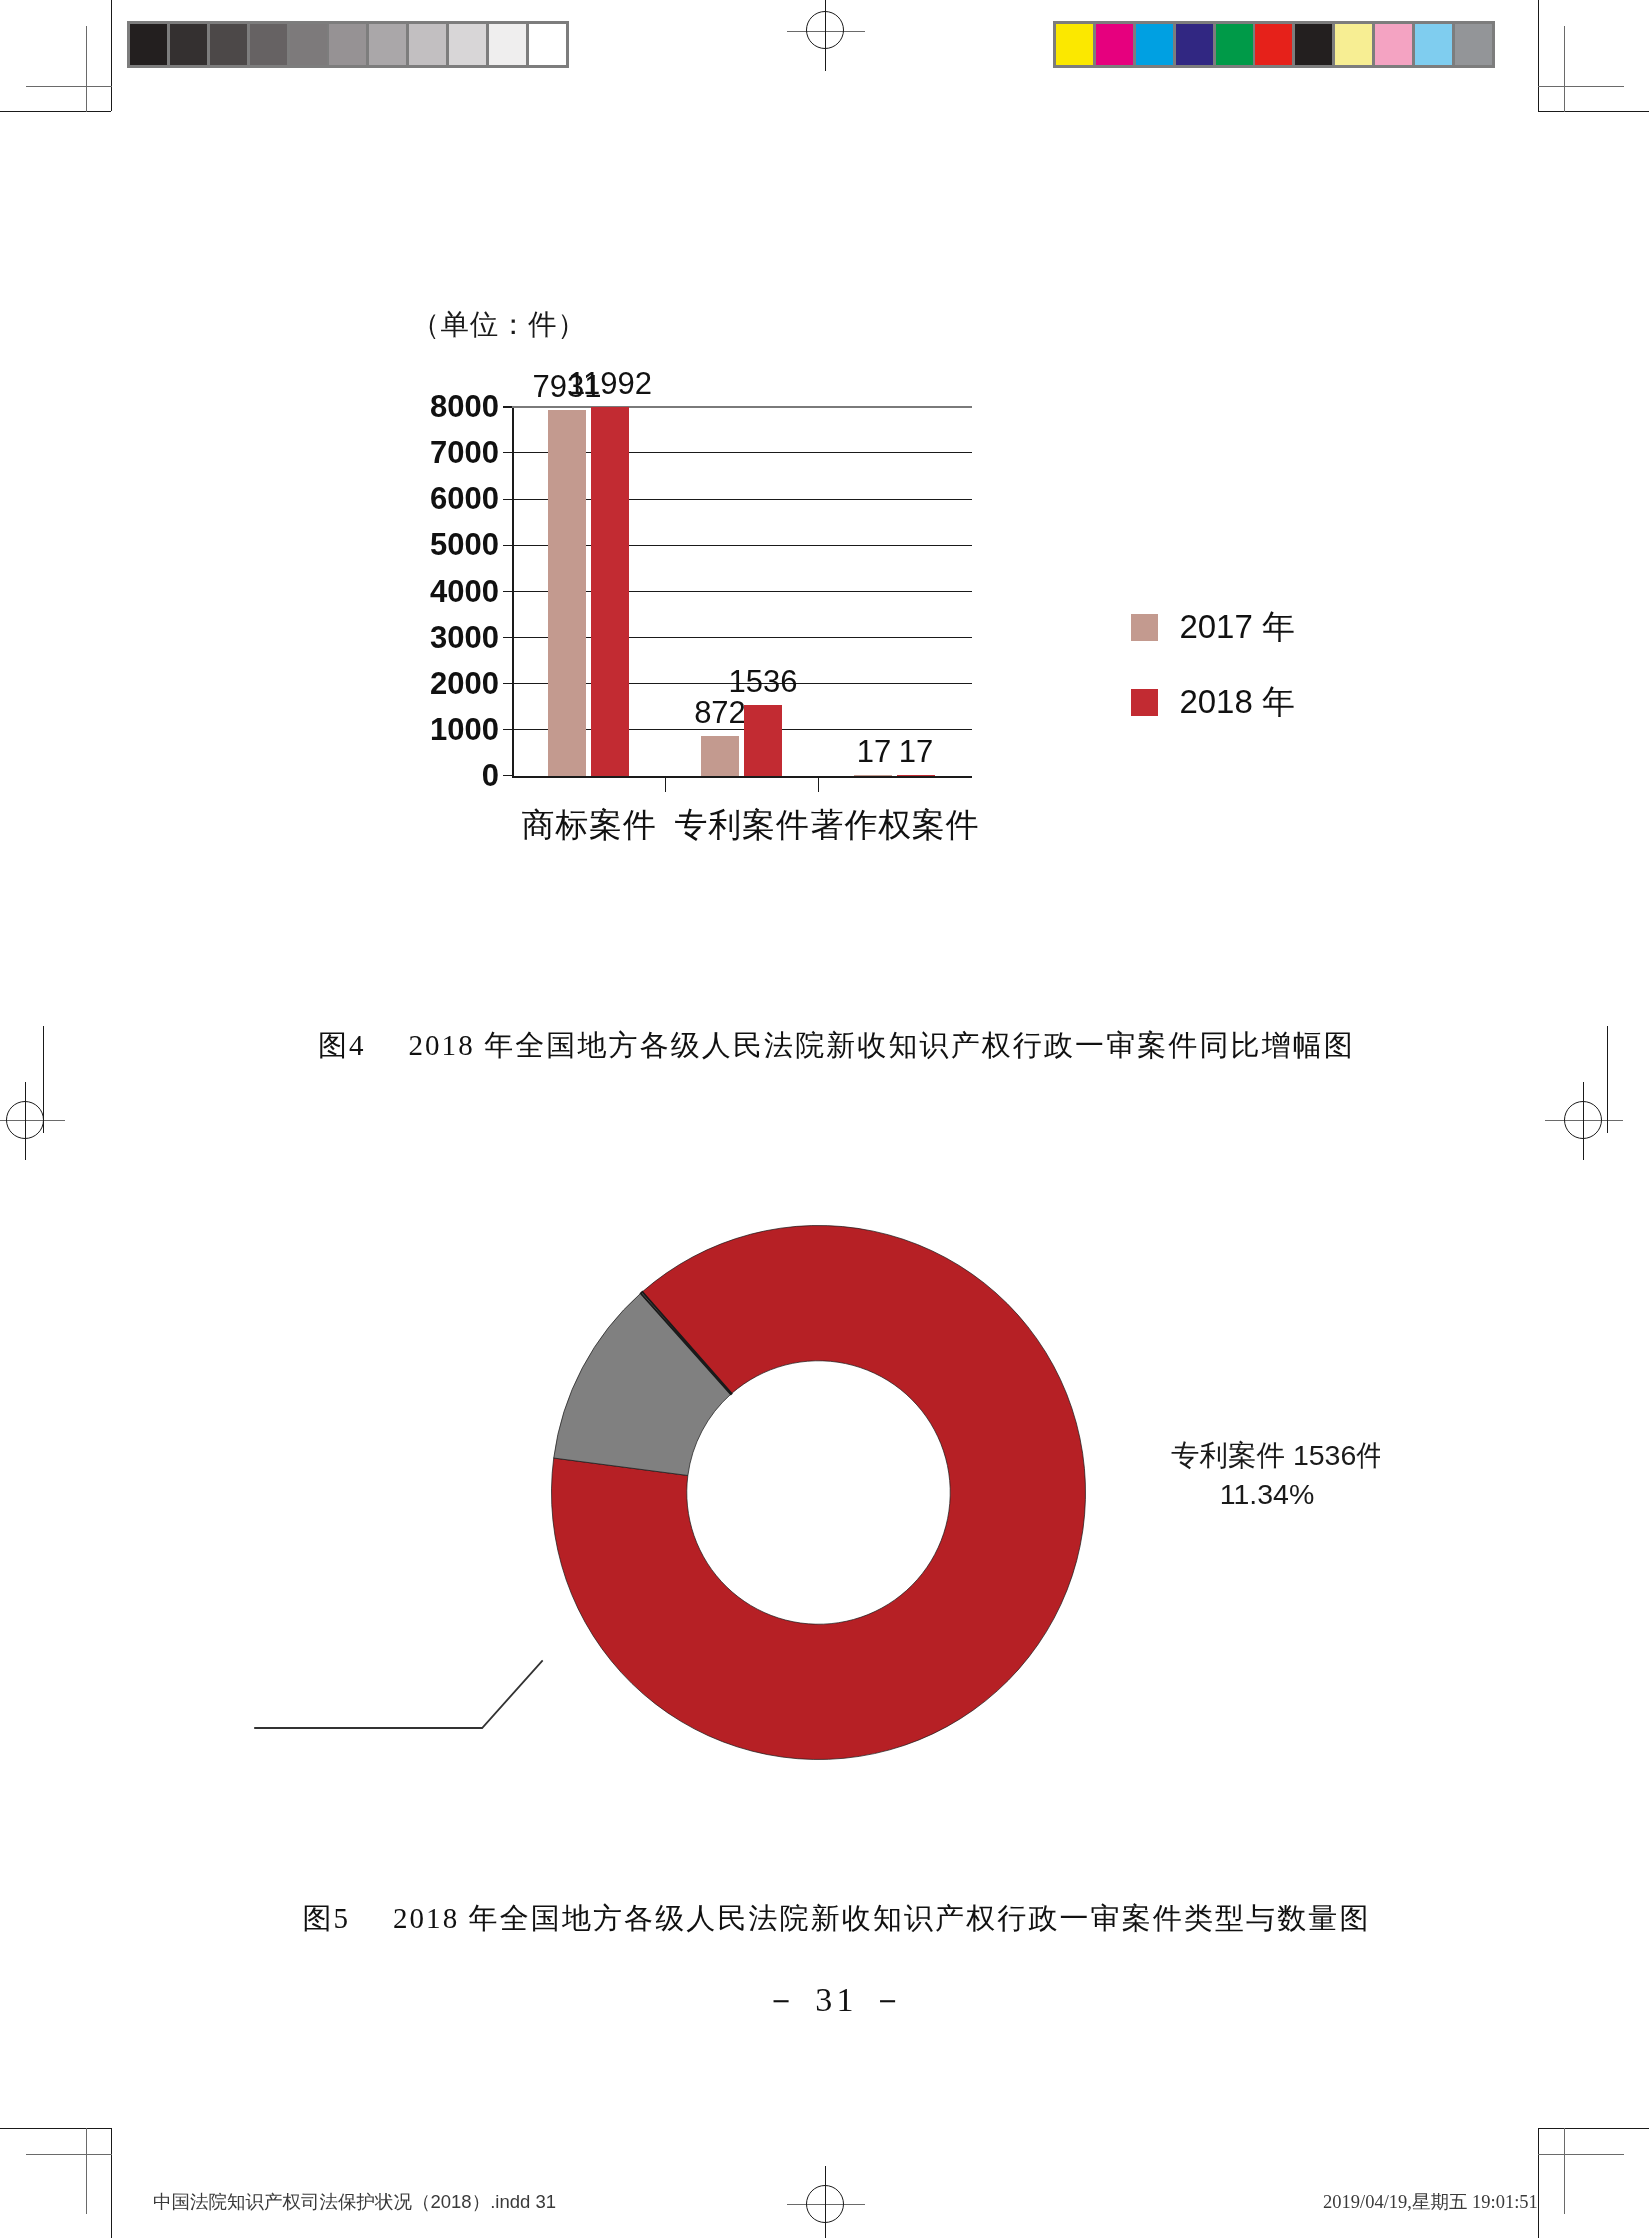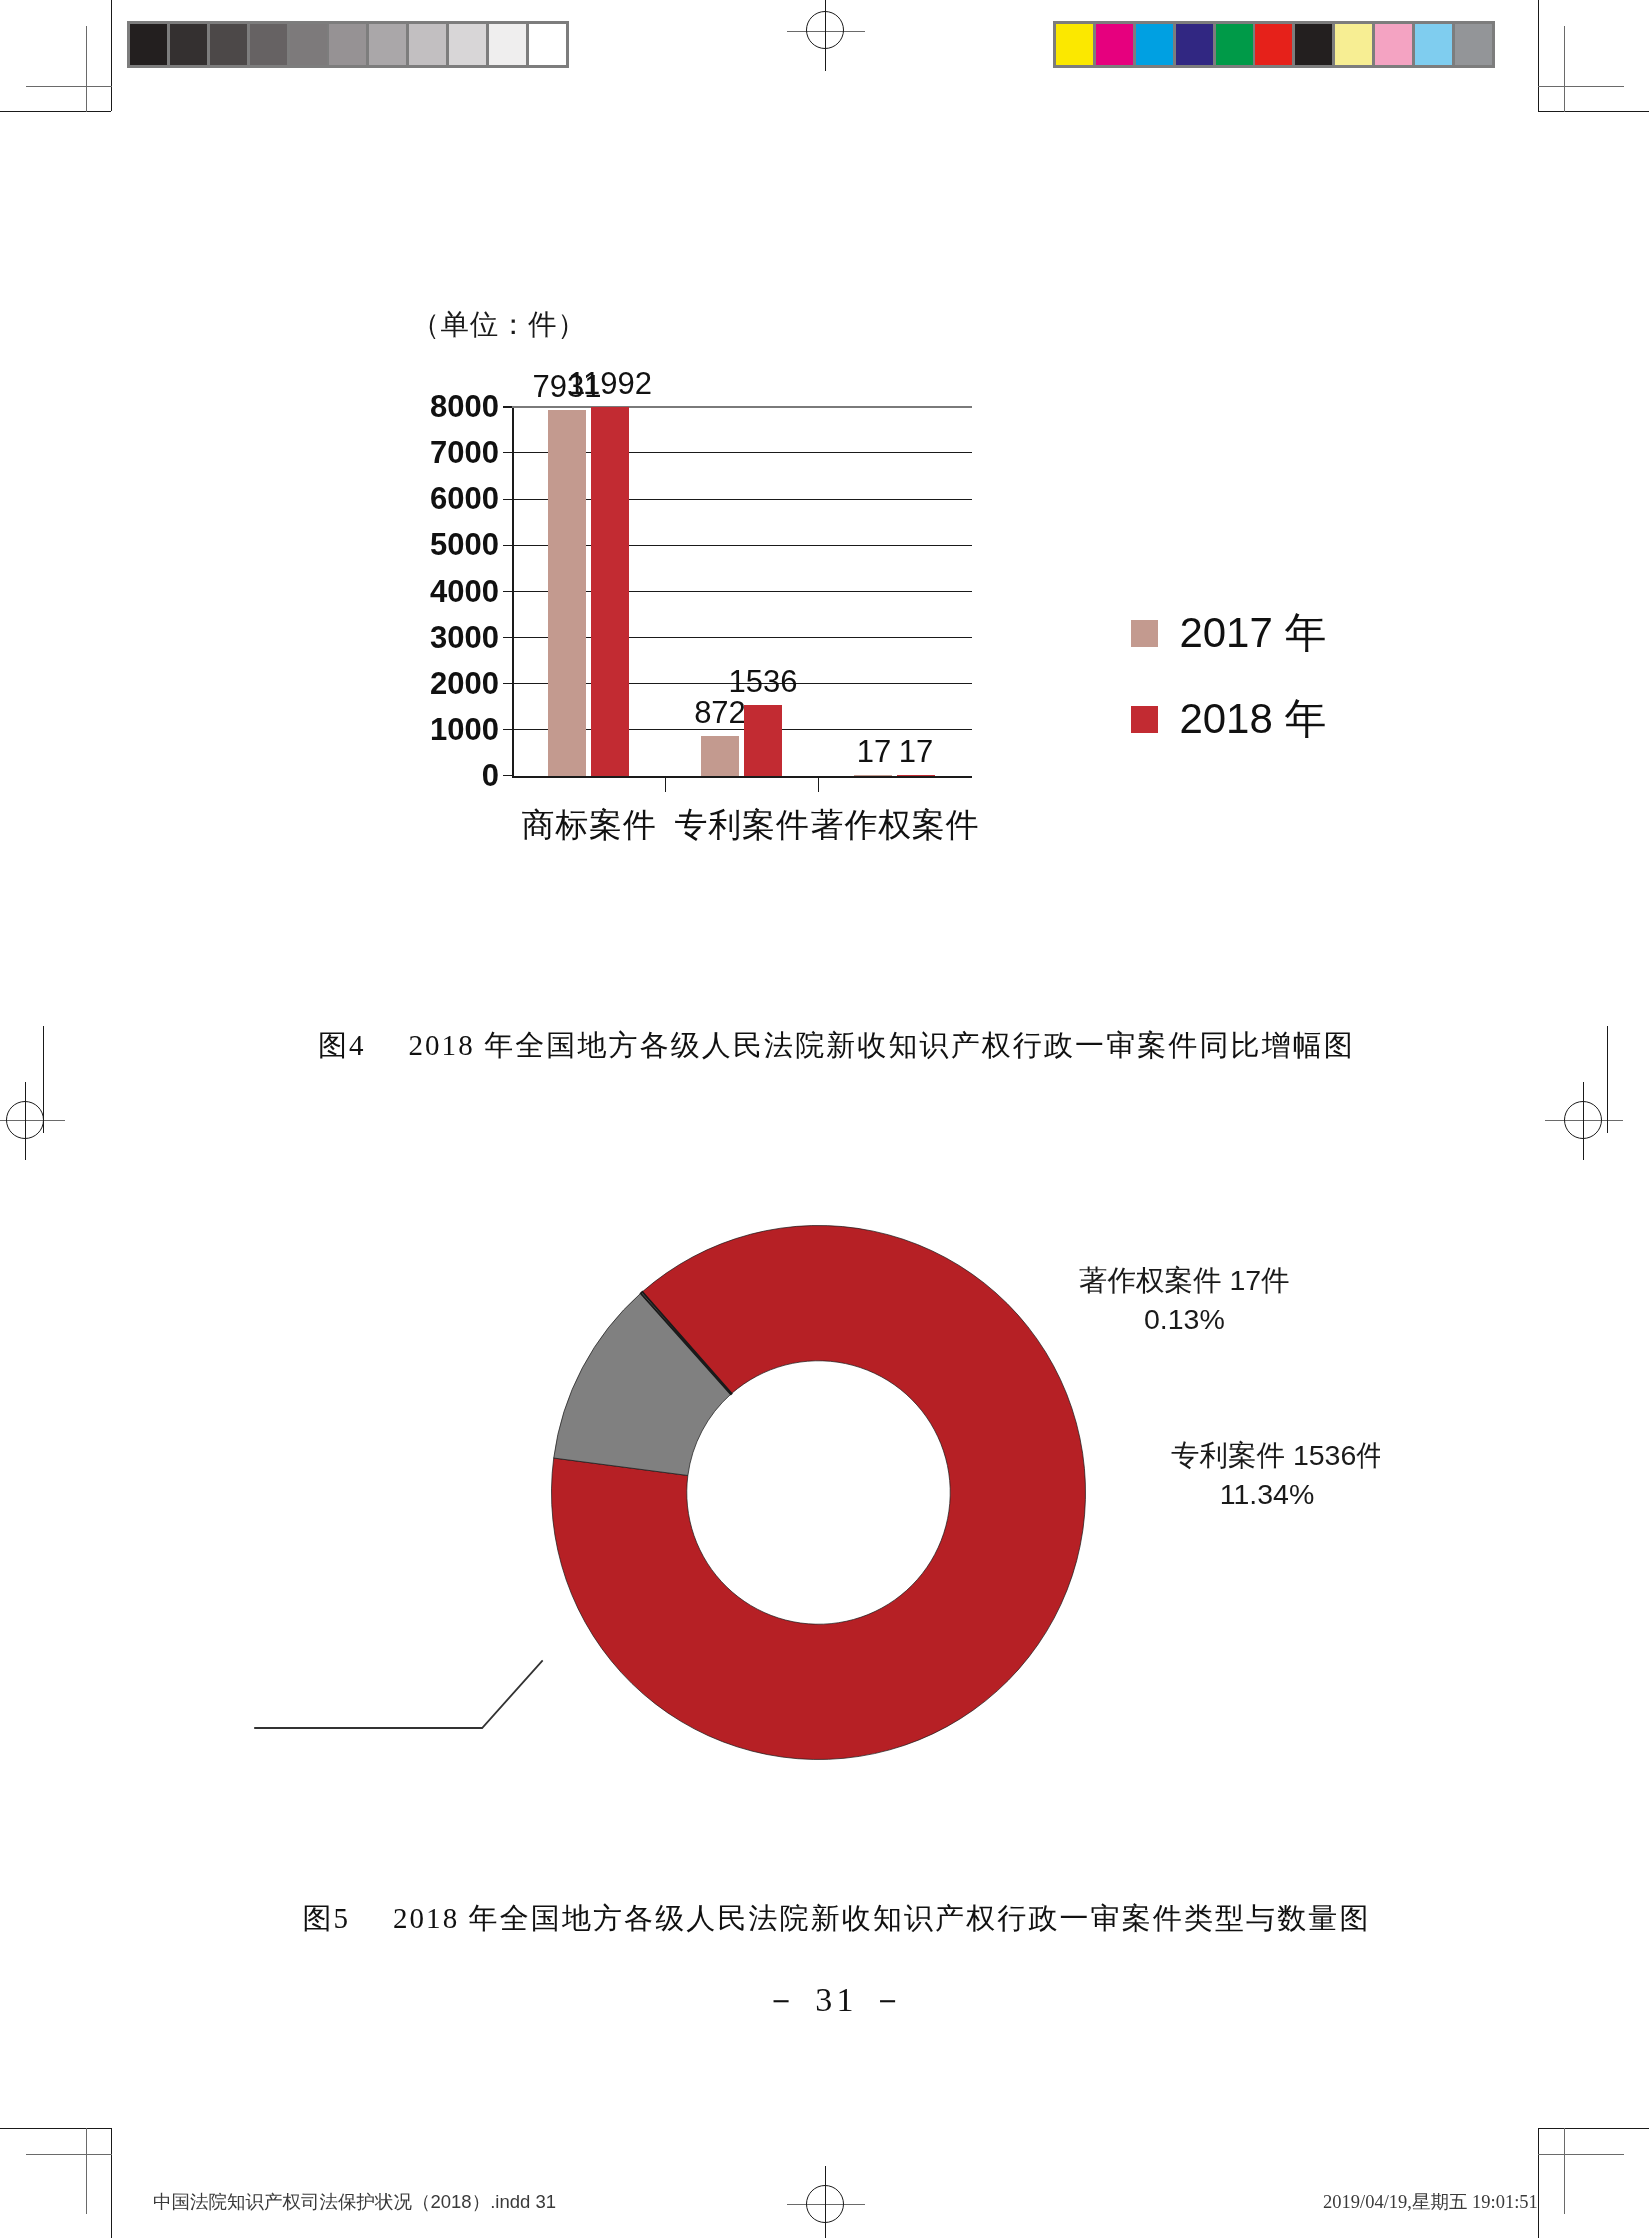--- a/index.html
+++ b/index.html
@@ -199,21 +199,21 @@
     display: flex;
     align-items: center;
     margin-bottom: 30px;
   }
   .legend-swatch {
     width: 27px;
     height: 27px;
     margin-right: 21.4px;
   }
   .legend-text {
-    font-size: 42px;
+    font-size: 33px;
     color: #111;
     white-space: nowrap;
   }
 
   
   .caption {
     position: absolute;
     width: 1649px;
     text-align: center;
     font-family: "Liberation Serif", serif;
@@ -450,24 +450,20 @@
 
     <svg style="position:absolute; left:0; top:0; width:1649px; height:656px; pointer-events:none;" viewBox="0 0 2315 920" width="1649" height="656">
 
       <polyline points="1412,1010 1560,862 1800,862" transform="translate(0,-1680)" stroke="#333" stroke-width="2.5" fill="none"></polyline>
 
       <polyline points="1432,1076 1560,1010 1760,1010" transform="translate(0,-1680)" stroke="#333" stroke-width="2.5" fill="none"></polyline>
 
       <polyline points="745,2330 660,2425 340,2425" transform="translate(0,-1680)" stroke="#333" stroke-width="2.5" fill="none"></polyline>
     </svg>
 
-    <div class="donut-label" style="left:1067px; top:64px;">
-      <span class="l1">著作权案件 17件</span>
-      <span class="l2">0.13%</span>
-    </div>
 
     <div class="donut-label" style="left:1159px; top:239px; overflow:hidden; width:209px;">
       <span class="l1">专利案件 1536件</span>
       <span class="l2" style="width:192px;">11.34%</span>
     </div>
 
   </div>
 
   <div class="caption" style="top:1899px;">
     <span>图5</span>

